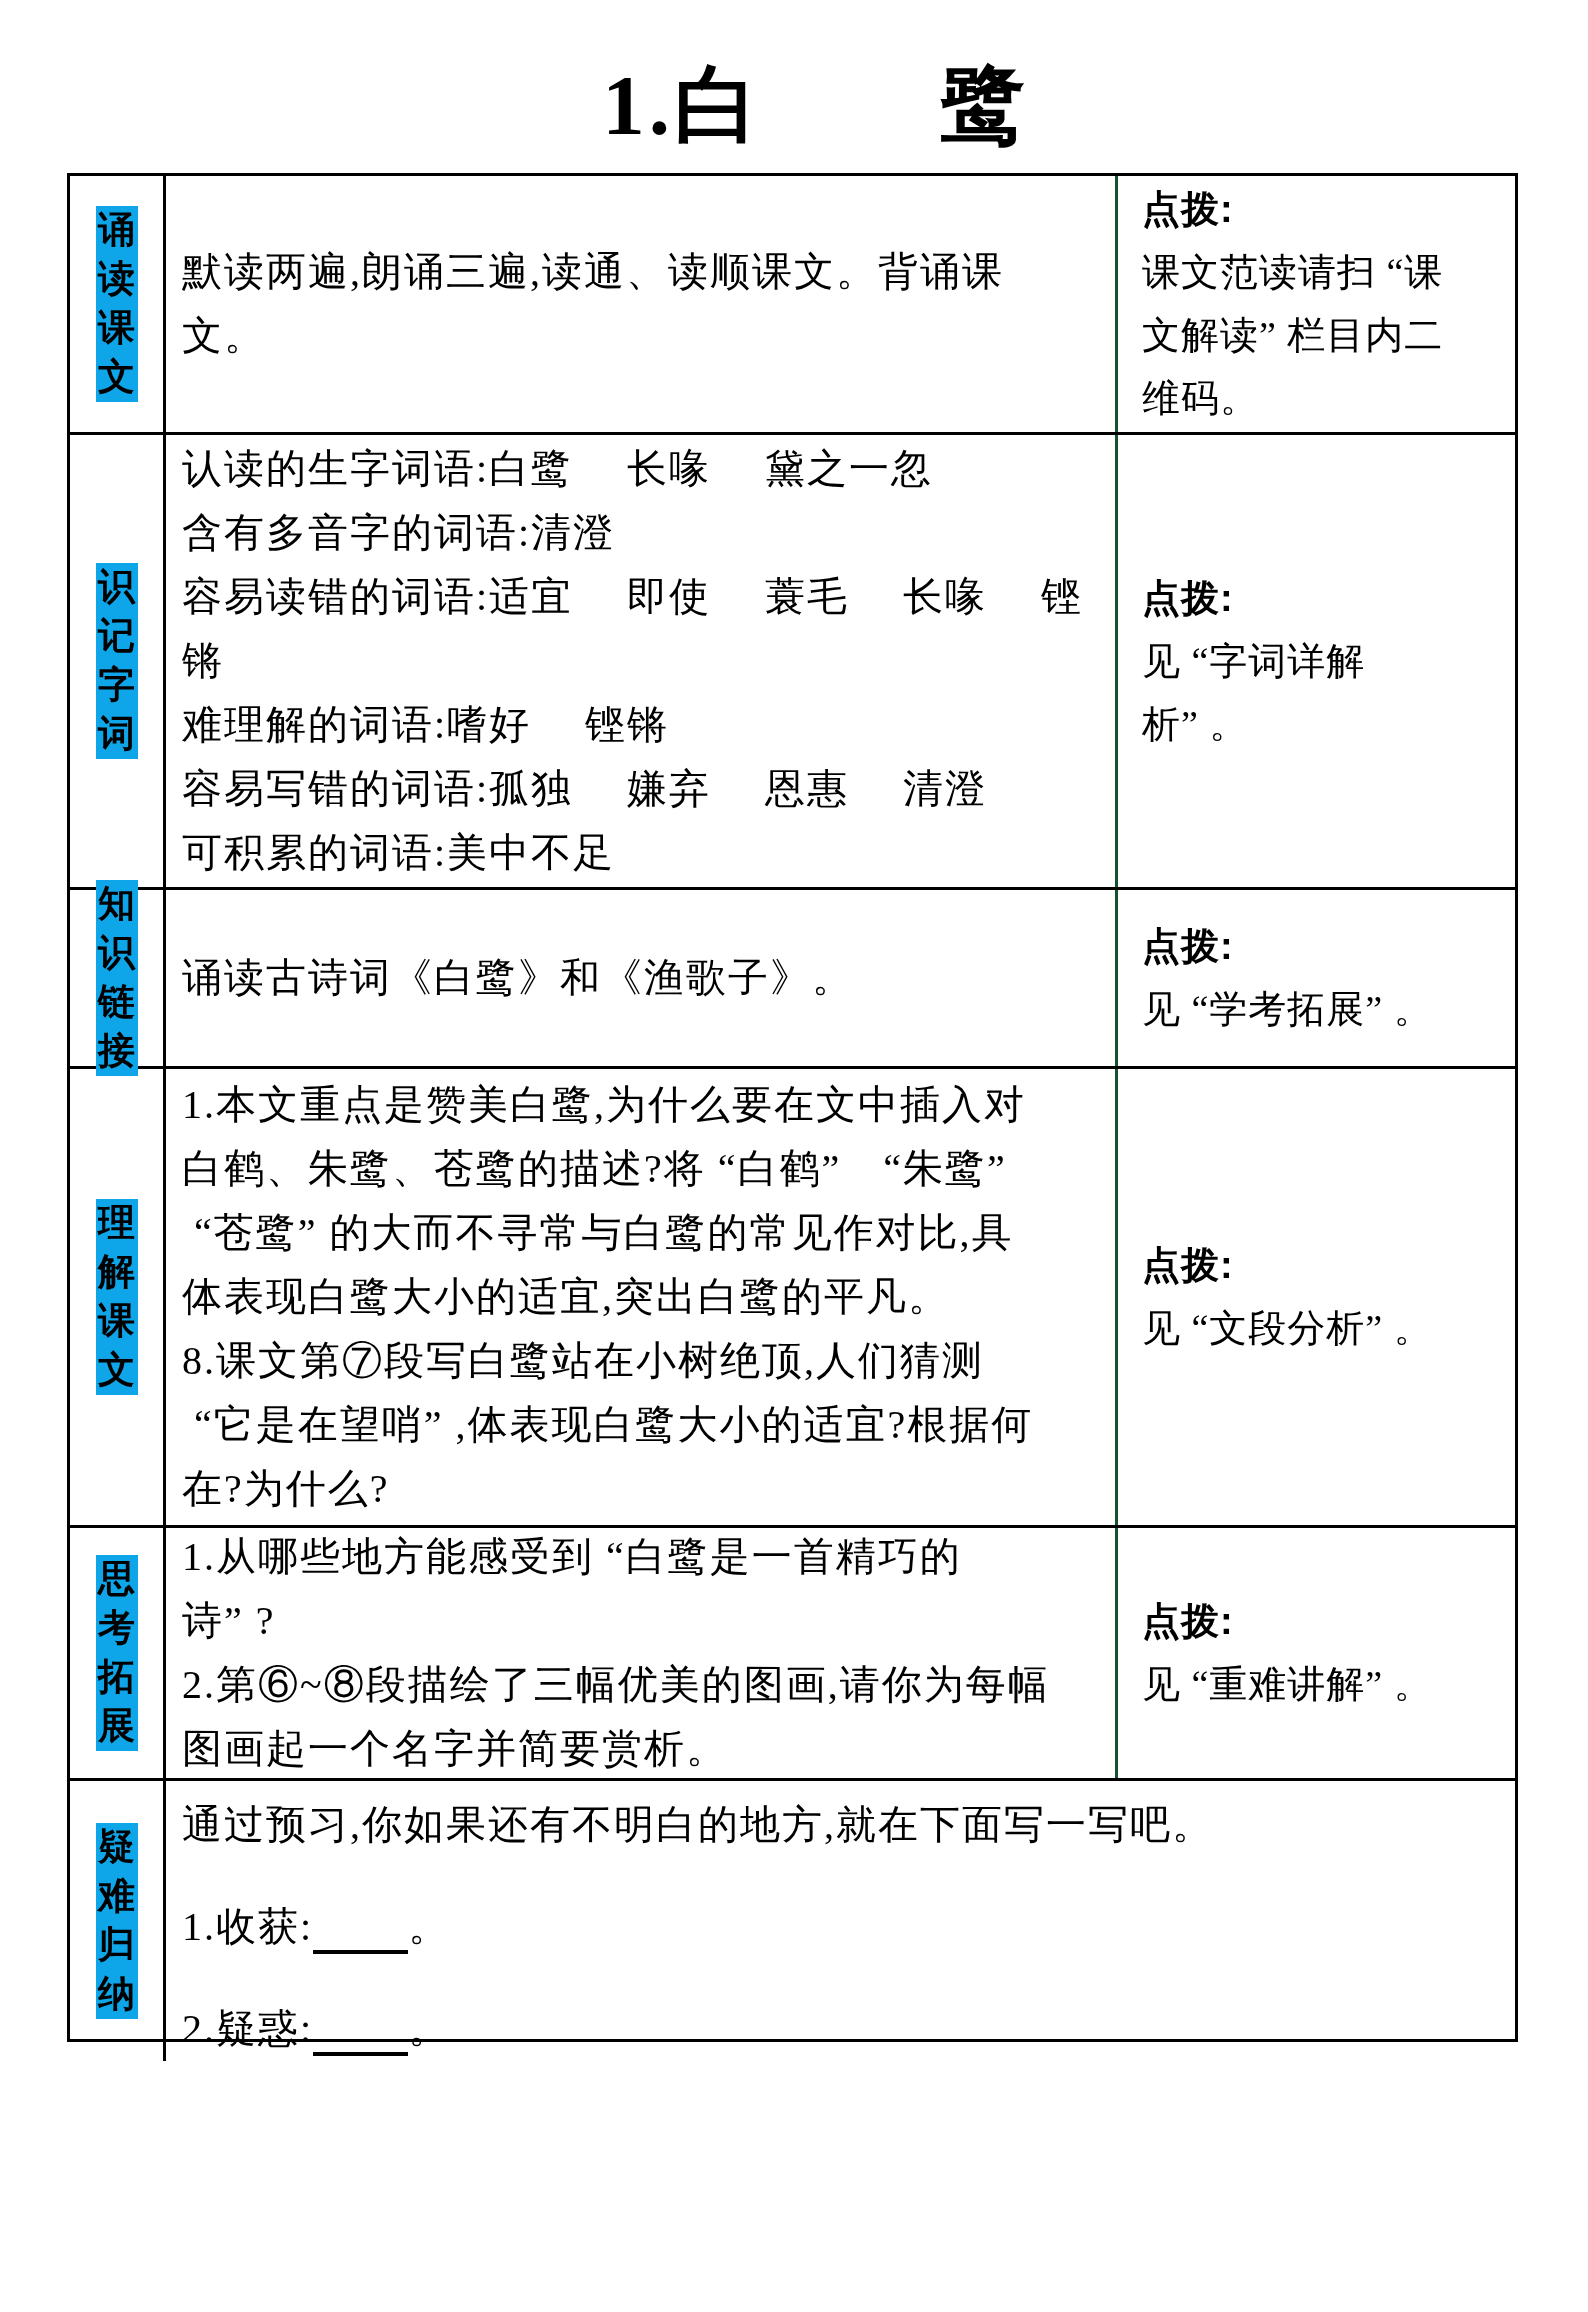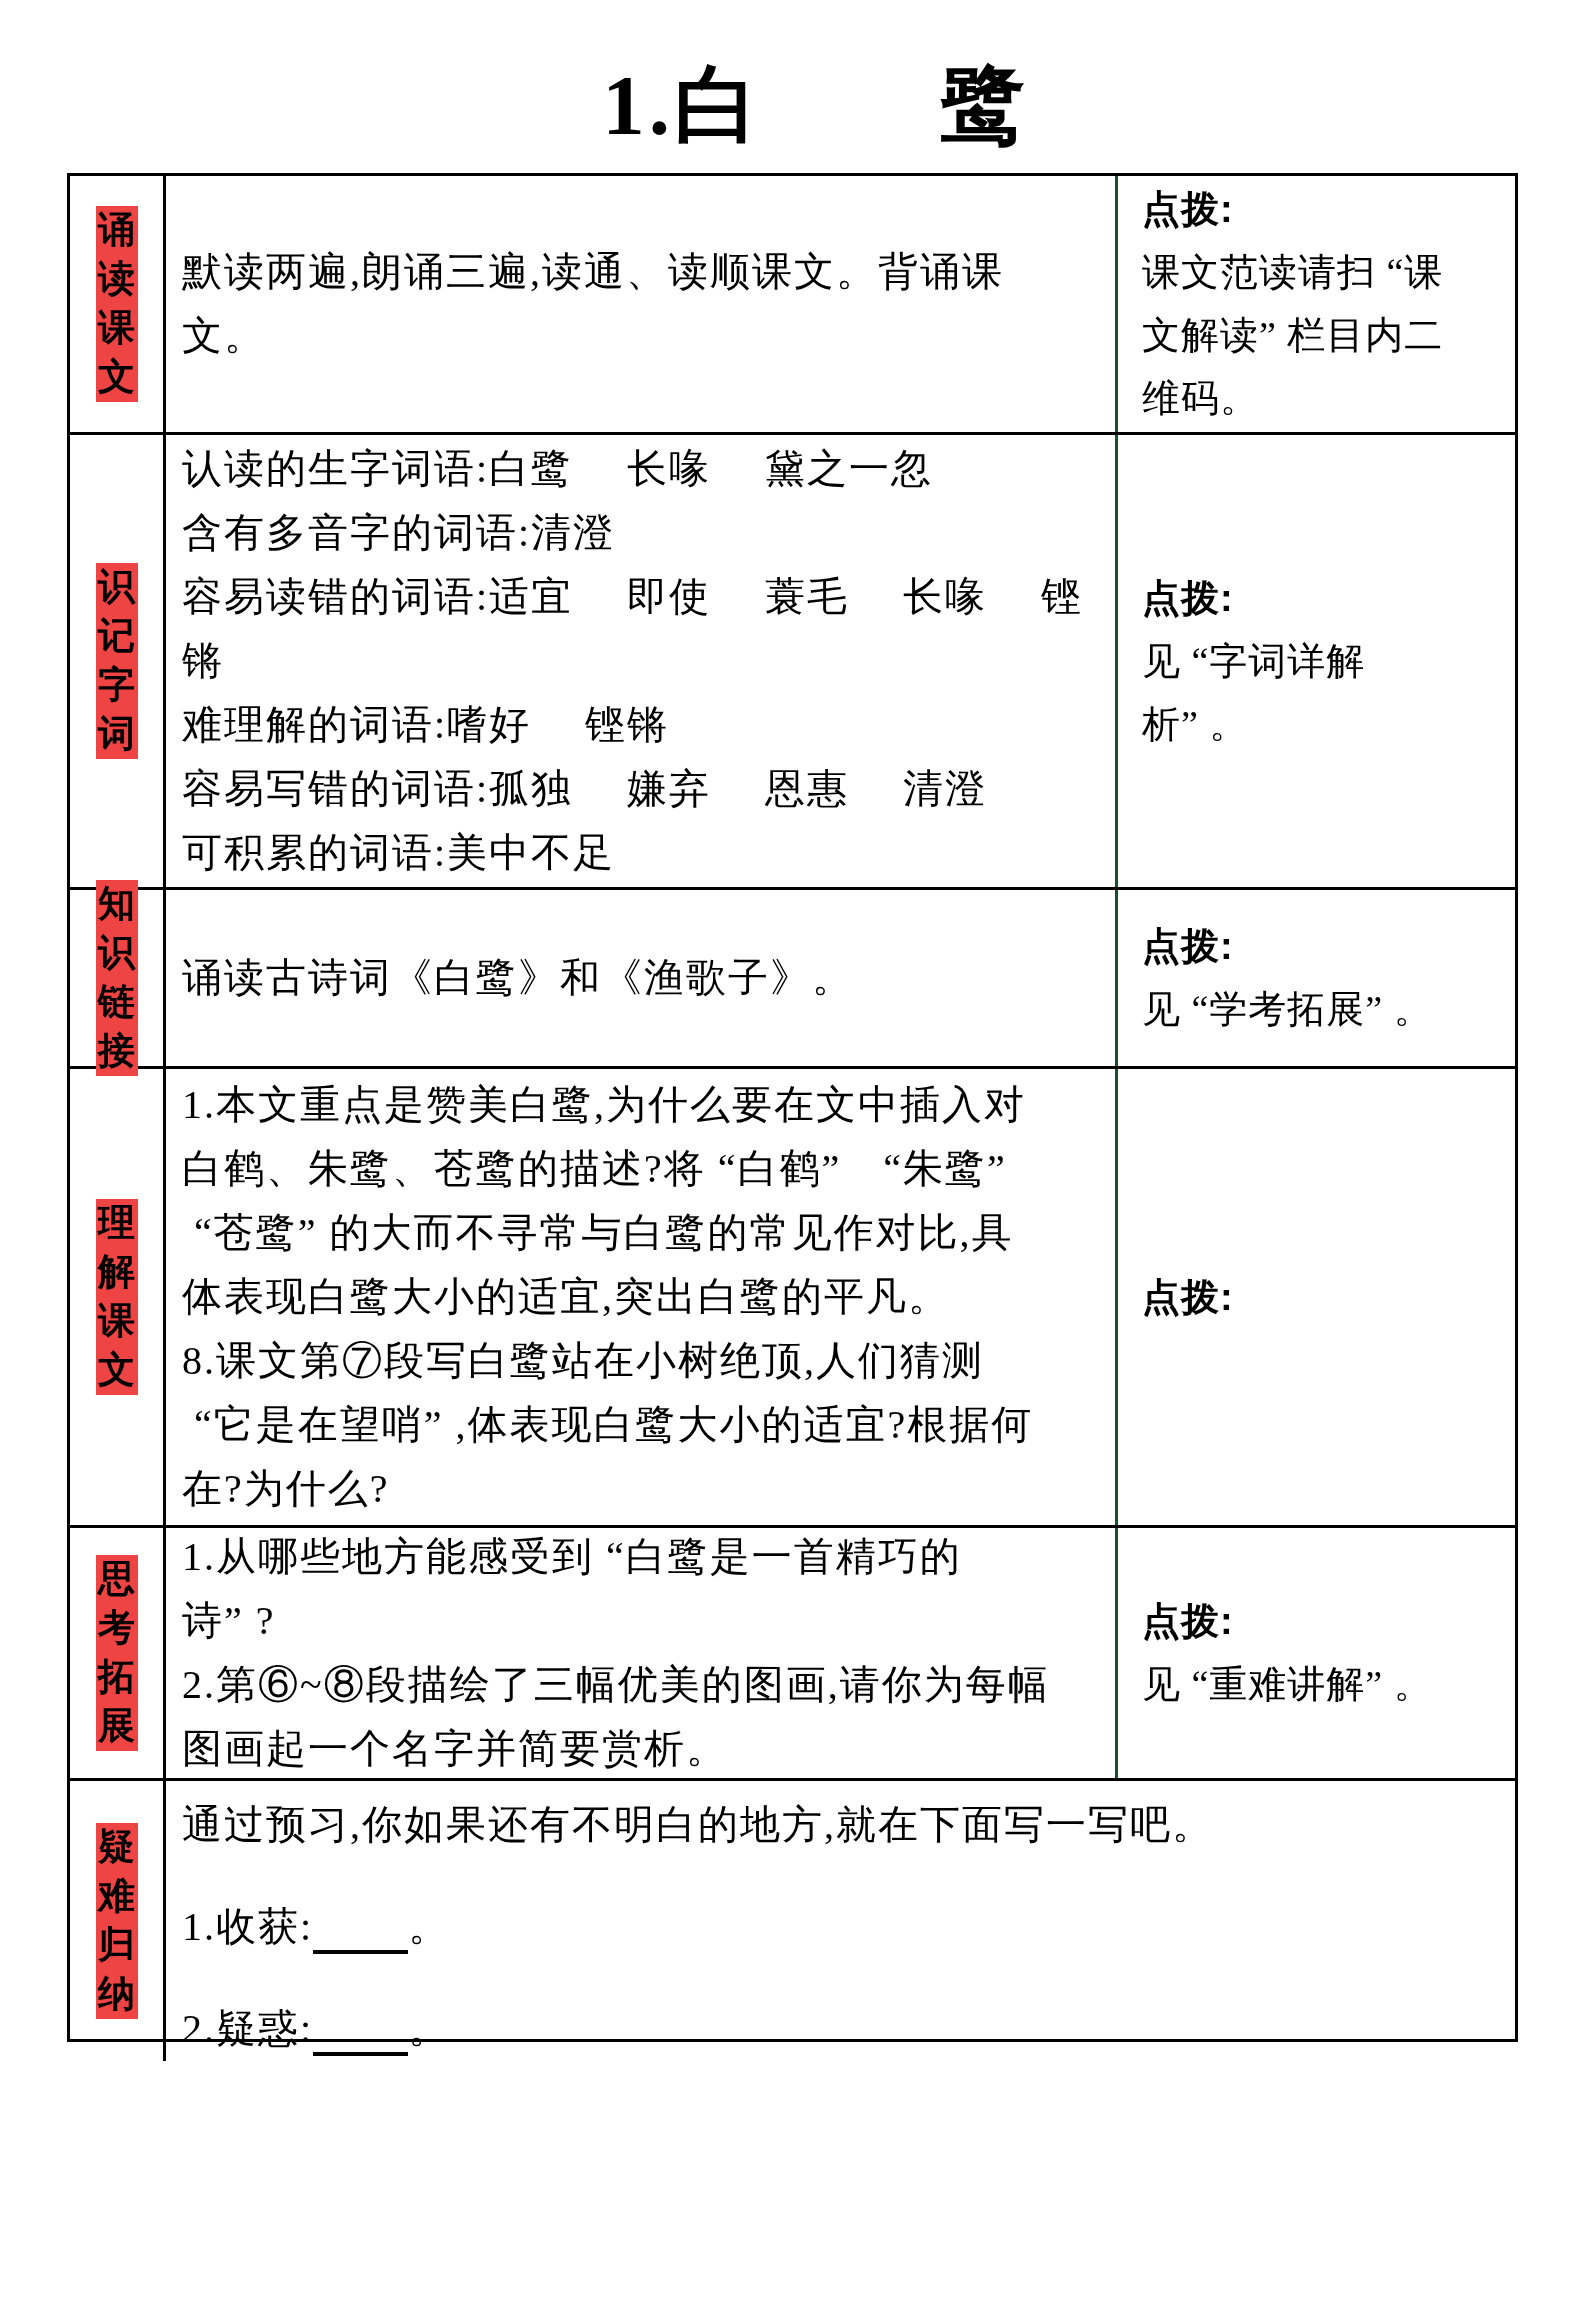--- a/index.html
+++ b/index.html
@@ -46,21 +46,21 @@
     position:relative;
   }
   .vtext{
     width:42px;
     font-family:"Liberation Sans","DejaVu Sans",sans-serif;
     font-weight:bold;
     font-size:37px;
     line-height:1.32;
     text-align:center;
     word-break:break-all;
-    background:#ef4444;
+    background:#0ea5e9;
     position:relative;
     z-index:2;
   }
   .cell-c{
     width:952px;flex:0 0 952px;
     box-sizing:border-box;
     border-right:3px solid #14532d;
     display:flex;flex-direction:column;justify-content:center;
     padding:4px 6px 4px 16px;
   }
@@ -173,20 +173,23 @@
           <div class="line">1.本文重点是赞美白鹭,为什么要在文中插入对</div>
           <div class="line">白鹤、朱鹭、苍鹭的描述?将 “白鹤”　“朱鹭”</div>
           <div class="line"> “苍鹭” 的大而不寻常与白鹭的常见作对比,具</div>
           <div class="line">体表现白鹭大小的适宜,突出白鹭的平凡。</div>
           <div class="line">8.课文第⑦段写白鹭站在小树绝顶,人们猜测</div>
           <div class="line"> “它是在望哨” ,体表现白鹭大小的适宜?根据何</div>
           <div class="line">在?为什么?</div>
         </div>
       <div class="cell-t">
         <div class="tip-label">点拨:</div>
+        <div>
+            <div class="tip-line">见 “文段分析” 。</div>
+          </div>
       </div>
     </div>
 
     <div class="row" style="height:253px">
       <div class="cell-h">
         <div class="vtext">思考拓展</div>
       </div>
       <div class="cell-c">
           <div class="line">1.从哪些地方能感受到 “白鹭是一首精巧的</div>
           <div class="line">诗” ?</div>

